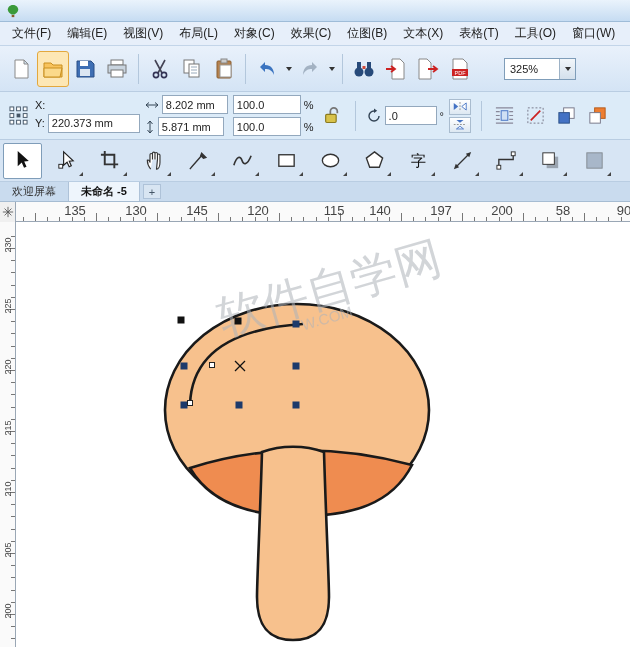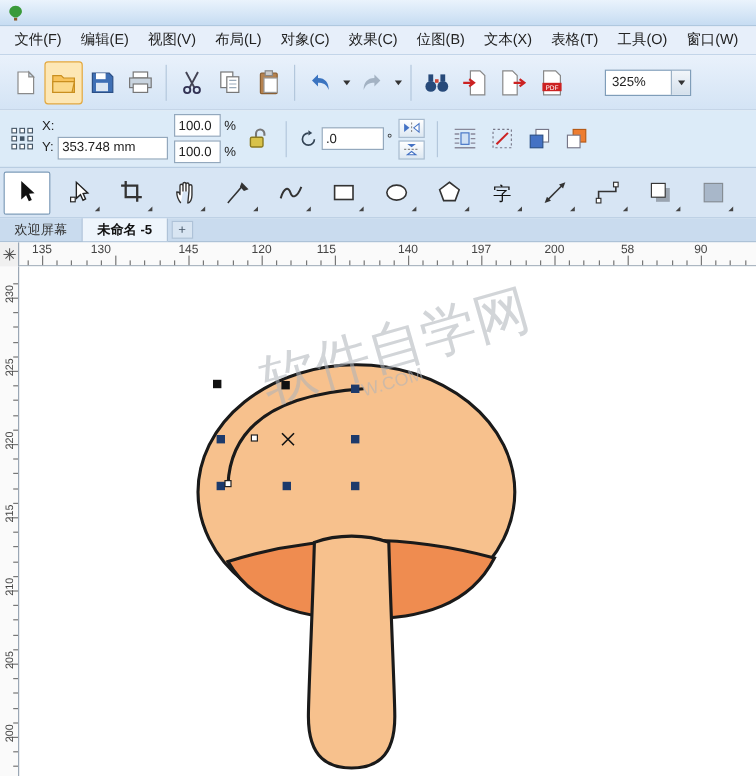--- a/index.html
+++ b/index.html
@@ -36,21 +36,21 @@
     display:flex;align-items:center;justify-content:center;}
 
   
   .propbar{position:absolute;top:92px;left:0;right:0;height:48px;background:#dcebf8;
     border-bottom:1px solid #b9cde2;display:flex;align-items:center;padding:0 6px;gap:5px;}
   .pcol{display:flex;flex-direction:column;gap:3px;}
   .prow{display:flex;align-items:center;gap:3px;}
   .plabel{font-size:11px;}
   .pinput{height:19px;background:#fff;border:1px solid #93a8bd;font-size:11px;
     display:flex;align-items:center;padding:0 3px;white-space:nowrap;}
-  .w92{width:92px}.w66{width:66px}.w44{width:39px}.w52{width:52px}
+  .w92{width:92px}.w66{width:66px}.w44{width:68px}.w52{width:52px}
   .picon{width:24px;height:38px;display:flex;align-items:center;justify-content:center;}
   .pbtn{width:26px;height:36px;display:flex;align-items:center;justify-content:center;border-radius:2px;}
   .pbtn svg{width:21px;height:21px;}
   .mirrorstack{display:flex;flex-direction:column;gap:2px;}
   .mbtn{width:22px;height:16px;border:1px solid #a9bccf;background:linear-gradient(#fff,#dde8f2);
     display:flex;align-items:center;justify-content:center;}
 
   
   .toolsrow{position:absolute;top:140px;left:0;right:0;height:42px;background:#d7e5f4;
     border-bottom:1px solid #b9cde2;display:flex;align-items:center;padding:0 3px;gap:5px;overflow:hidden;}
@@ -68,21 +68,21 @@
   .tab.active{background:#eef5fc;font-weight:bold;color:#111;}
   .newtab{width:18px;margin:2px 0 2px 3px;background:#d8e5f2;border:1px solid #aec2d8;
     display:flex;align-items:center;justify-content:center;color:#456;}
 
   
   .rulerrow{position:absolute;top:202px;left:0;right:0;height:20px;background:#fafafa;
     border-bottom:1px solid #9aa7b5;}
   #hruler{position:absolute;inset:0;}
   .htick{position:absolute;bottom:0;width:1px;height:4px;background:#777;}
   .htick.major{height:8px;}
-  .hlab{position:absolute;top:1px;transform:translateX(-50%);font-size:10px;color:#444;}
+  .hlab{position:absolute;top:1px;transform:translateX(-50%);font-size:13px;color:#444;margin-left:40px;}
   .corner{position:absolute;left:0;top:0;width:16px;height:20px;background:#f0f0f0;
     border-right:1px solid #9aa7b5;display:flex;align-items:center;justify-content:center;z-index:2;}
 
   
   .canvas{position:absolute;top:222px;left:0;right:0;bottom:0;background:#fff;}
   #vruler{position:absolute;left:0;top:0;width:16px;height:100%;background:#fafafa;
     border-right:1px solid #9aa7b5;z-index:2;}
   .vtick{position:absolute;right:0;height:1px;width:4px;background:#777;}
   .vtick.major{width:8px;}
   .vlab{position:absolute;left:0;width:16px;text-align:center;font-size:9px;color:#444;
@@ -231,21 +231,35 @@
       </g>
       <rect x="8" y="8" width="4" height="4" fill="#456"></rect>
     </svg>
   </div>
   <div class="pcol">
     <div class="prow">
       <span class="plabel">X:</span>
     </div>
     <div class="prow">
       <span class="plabel">Y:</span>
-      <div class="pinput w92">353.748 mm</div>
+      <div class="pinput w92">220.373 mm</div>
+    </div>
+  </div>
+  <div class="pcol">
+    <div class="prow">
+      <svg width="14" height="10" viewBox="0 0 14 10">
+        <path d="M1 5h12M1 5l3-2.5M1 5l3 2.5M13 5l-3-2.5M13 5l-3 2.5" stroke="#345" fill="none"></path>
+      </svg>
+      <div class="pinput w66">8.202 mm</div>
+    </div>
+    <div class="prow">
+      <svg width="10" height="14" viewBox="0 0 10 14">
+        <path d="M5 1v12M5 1L2.5 4M5 1l2.5 3M5 13l-2.5-3M5 13l2.5-3" stroke="#345" fill="none"></path>
+      </svg>
+      <div class="pinput w66">5.871 mm</div>
     </div>
   </div>
   <div class="pcol">
     <div class="prow">
       <div class="pinput w44">100.0</div>
       <span class="plabel">%</span>
     </div>
     <div class="prow">
       <div class="pinput w44">100.0</div>
       <span class="plabel">%</span>
@@ -454,24 +468,24 @@
       <div class="htick major" style="left: 523px;"></div>
       <div class="htick" style="left: 535.2px;"></div>
       <div class="htick" style="left: 547.4px;"></div>
       <div class="htick" style="left: 559.6px;"></div>
       <div class="htick" style="left: 571.8px;"></div>
       <div class="htick major" style="left: 584px;"></div>
       <div class="htick" style="left: 596.2px;"></div>
       <div class="htick" style="left: 608.4px;"></div>
       <div class="htick" style="left: 620.6px;"></div>
       <span class="hlab" style="left: 35px;">135</span>
-      <span class="hlab" style="left: 84px;">130</span>
+      <span class="hlab" style="left: 96px;">130</span>
       <span class="hlab" style="left: 157px;">145</span>
       <span class="hlab" style="left: 218px;">120</span>
-      <span class="hlab" style="left: 272px;">115</span>
+      <span class="hlab" style="left: 294px;">115</span>
       <span class="hlab" style="left: 340px;">140</span>
       <span class="hlab" style="left: 401px;">197</span>
       <span class="hlab" style="left: 462px;">200</span>
       <span class="hlab" style="left: 523px;">58</span>
       <span class="hlab" style="left: 584px;">90</span>
     </div>
   <div class="corner">
     <svg width="12" height="12" viewBox="0 0 14 14">
       <path d="M7 1v12M1 7h12M3 3l8 8M11 3l-8 8" stroke="#555" stroke-width="1" fill="none"></path>
     </svg>

